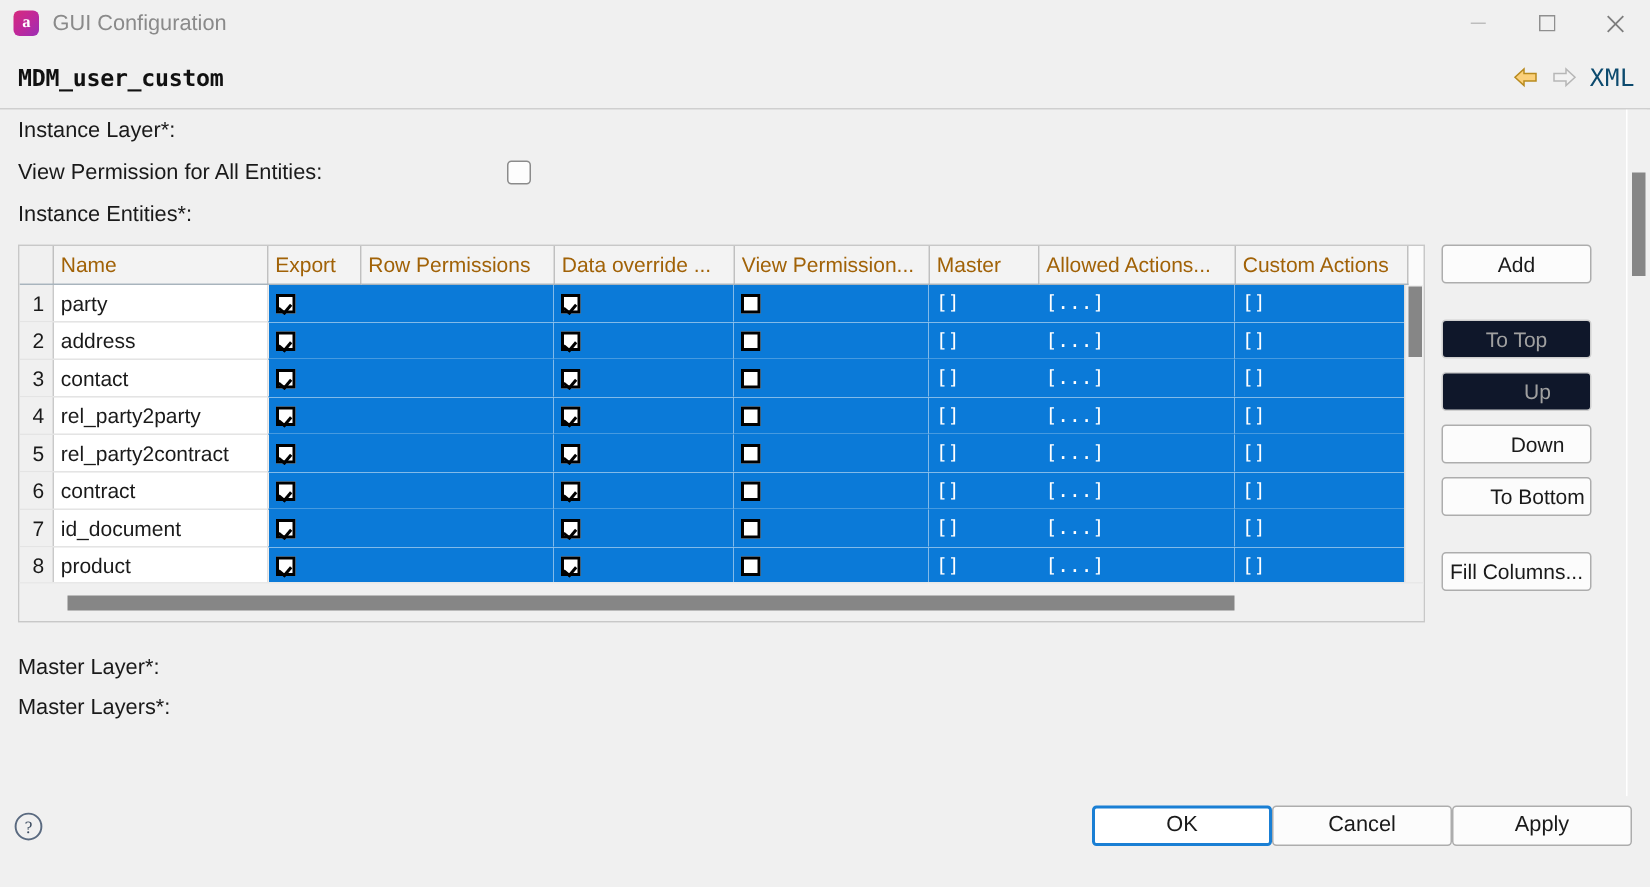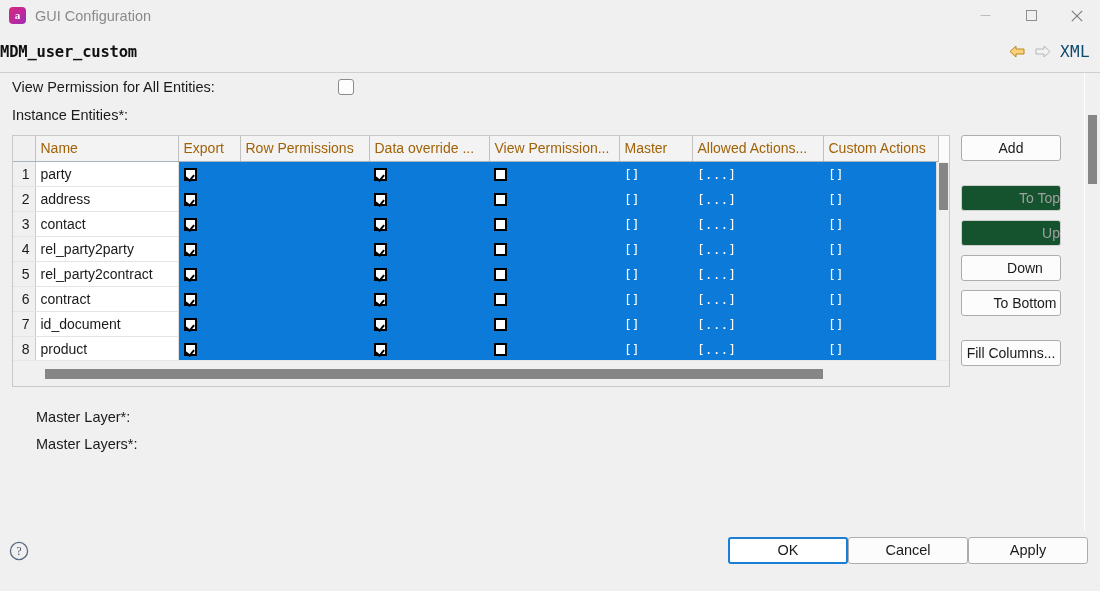--- a/index.html
+++ b/index.html
@@ -70,20 +70,21 @@
   #header {
     height: 42px;
     min-height: 42px;
     position: relative;
     display: flex;
     align-items: center;
     border-bottom: 1px solid #cfcfcf;
     background: #f0f0f0;
   }
   #page-title {
+    margin-left: 12px;
     font-size: 15.5px;
     font-weight: bold;
     font-family: "DejaVu Sans Mono", monospace;
     letter-spacing: -0.2px;
     color: #111;
   }
   #header-tools {
     position: absolute;
     right: 10px;
     display: flex;
@@ -263,27 +264,27 @@
     border: 1px solid #adadad;
     border-radius: 3px;
     font-size: 14px;
     font-family: "Liberation Sans", sans-serif;
     color: #1a1a1a;
     text-align: center;
     line-height: 24px;
     white-space: nowrap;
     overflow: hidden;
   }
-  .sbtn.disabled { color: #a0a0a0; border-color: #cfcfcf; background: #14532d; text-align: right; }
+  .sbtn.disabled { color: #a0a0a0; border-color: #cfcfcf; background: #0f172a; }
   .sbtn.gap-lg { margin-top: 24px; }
   .sbtn.gap-sm { margin-top: 9px; padding-left: 28px; }
 
   
   #lower-labels { padding-left: 12px; margin-top: 16px; }
-  #lower-labels .form-row { height: 27px; padding-left: 0; margin-left: 24px; }
+  #lower-labels .form-row { height: 27px; padding-left: 0; }
 
   
   #outer-vscroll {
     position: absolute;
     right: 2px; top: 0;
     width: 14px;
     height: 100%;
     background: #f0f0f0;
     border-left: 1px solid #ffffff;
   }
@@ -373,20 +374,23 @@
           <path d="M10 2 L10 5 L2 5 L2 10 L10 10 L10 13 L16 7.5 Z" fill="#f2f2f2" stroke="#b6b6b6" stroke-width="1"></path>
         </svg>
       </span>
       <span id="xml-label">XML</span>
     </div>
   </div>
 
   <div id="body-wrap">
     <div id="content">
 
+      <div class="form-row">
+        <span class="form-label">Instance Layer*:</span>
+      </div>
 
       <div class="form-row">
         <span class="form-label label-col">View Permission for All Entities:</span>
         <span class="mcheck"></span>
       </div>
 
       <div class="form-row">
         <span class="form-label">Instance Entities*:</span>
       </div>
 

